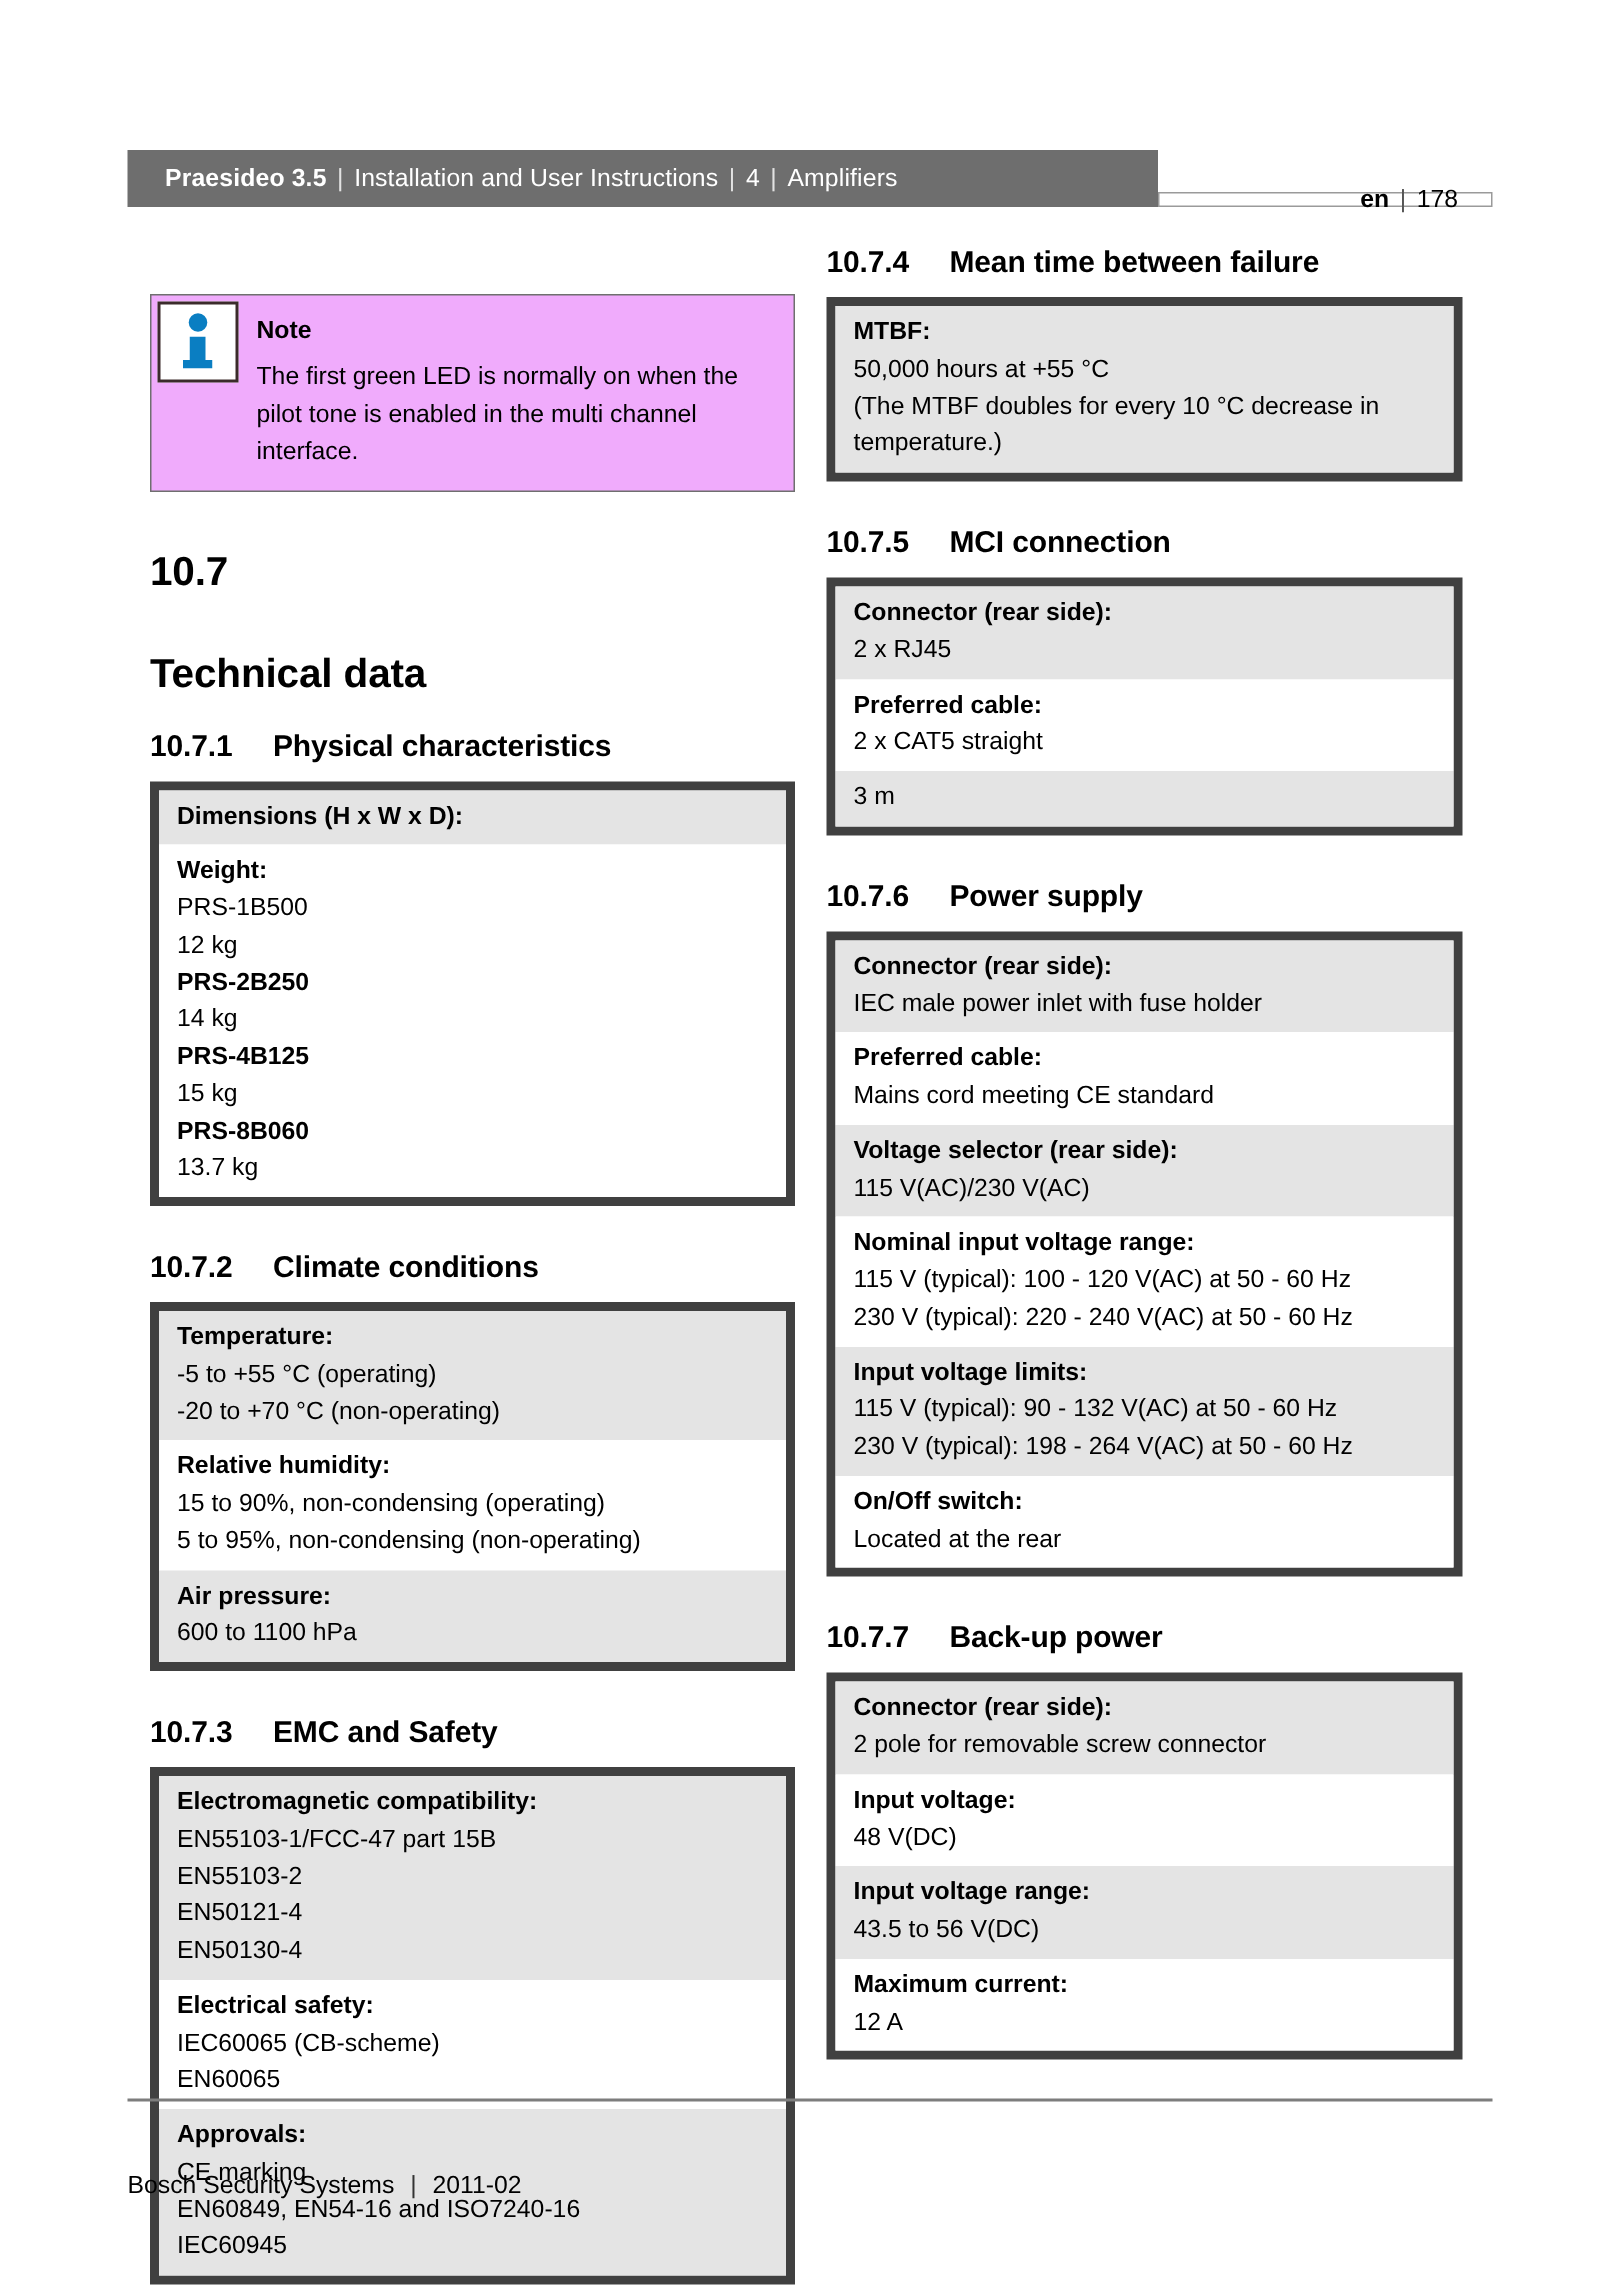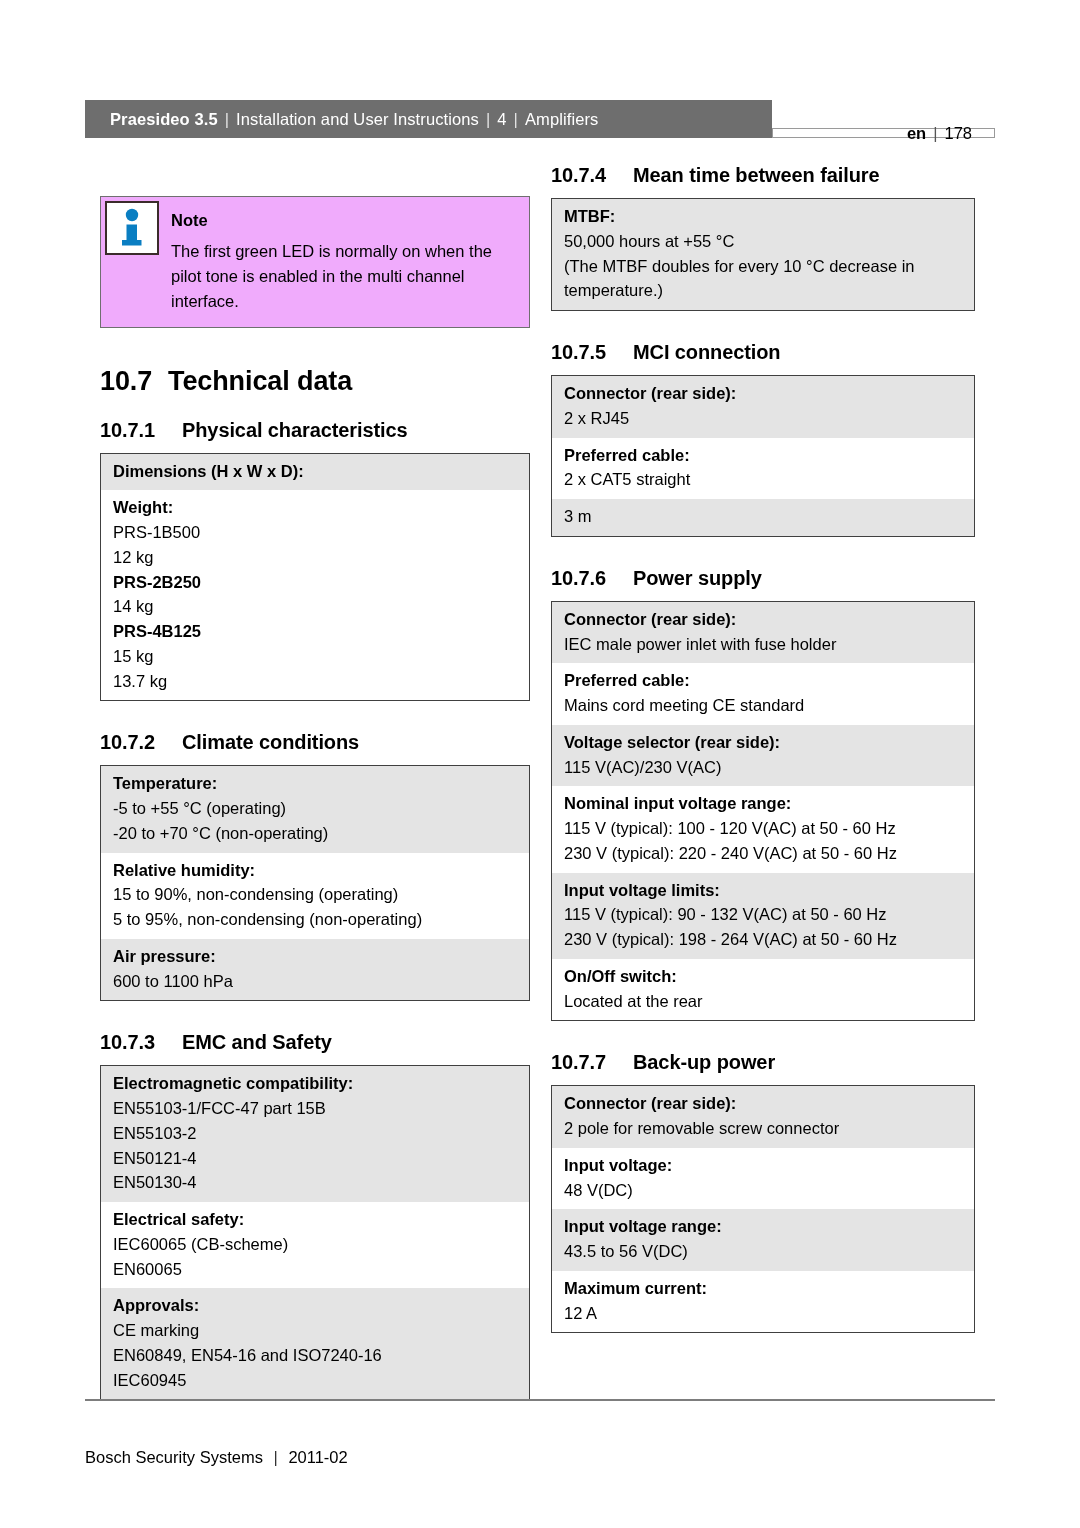--- a/index.html
+++ b/index.html
@@ -126,20 +126,21 @@
 
   
   h2.sec {
     font-size: 27px;
     font-weight: bold;
     margin: 0;
     padding: 0;
     letter-spacing: -0.1px;
     display: flex;
     white-space: nowrap;
+    flex-direction: column;
   }
   h2.sec .num { width: 68px; flex: 0 0 68px; }
 
   h3.subsec {
     font-size: 20px;
     font-weight: bold;
     margin: 0;
     padding: 0;
     letter-spacing: -0.1px;
     display: flex;
@@ -147,21 +148,21 @@
   }
   h3.subsec .num { width: 82px; flex: 0 0 82px; }
 
   .gap-sec   { height: 38px; }
   .gap-sub   { height: 22px; }
   .gap-head  { height: 11px; }
   .gap-table { height: 30px; }
 
   
   .spec {
-    border: 1px solid #404040;
+    border: 6px solid #404040;
     box-sizing: border-box;
     width: 100%;
     background: #ffffff;
   }
   .spec .row {
     padding: 5px 12px 7px 12px;
     box-sizing: border-box;
   }
   .spec .row.shade { background: #e4e4e4; }
   .spec .row.plain { background: #ffffff; }
@@ -250,20 +251,21 @@
           <div class="label">Dimensions (H x W x D):</div>
         </div>
         <div class="row plain">
           <div class="label">Weight:</div>
           <div class="val" style="font-weight: normal;">PRS-1B500</div>
           <div class="val">12 kg</div>
           <div class="val" style="font-weight: bold;">PRS-2B250</div>
           <div class="val">14 kg</div>
           <div class="val" style="font-weight: bold;">PRS-4B125</div>
           <div class="val">15 kg</div>
+          <div class="val" style="font-weight: bold;">PRS-8B060</div>
           <div class="val">13.7 kg</div>
         </div>
       </div>
 
     <div class="gap-table"></div>
 
     <h3 class="subsec">
       <span class="num">10.7.2</span>
       <span>Climate conditions</span>
     </h3>

